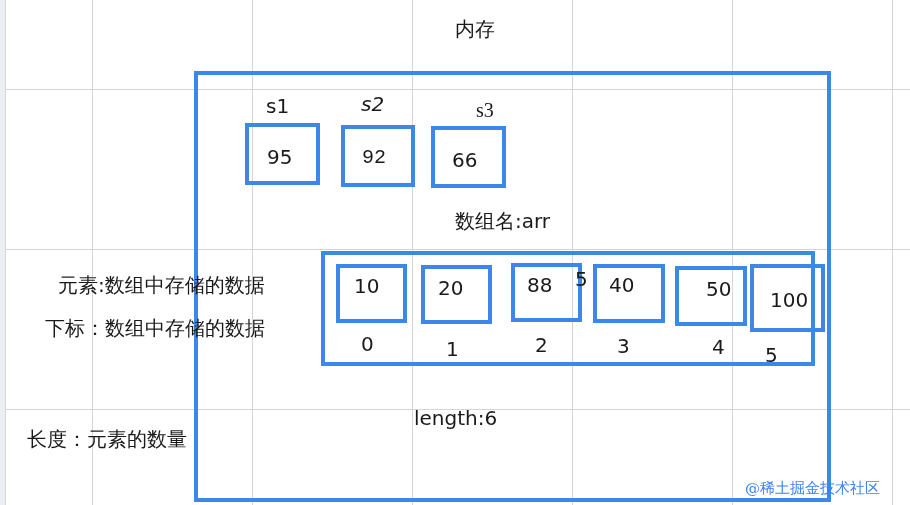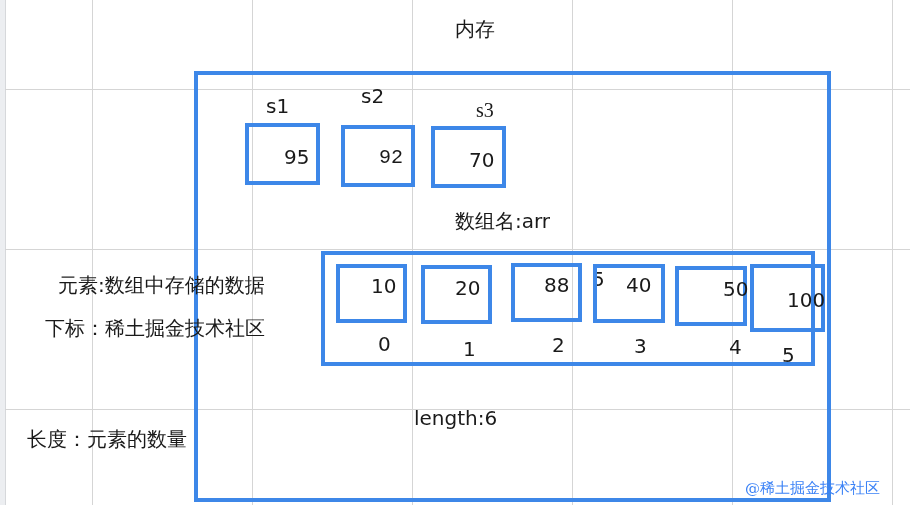--- a/index.html
+++ b/index.html
@@ -7,21 +7,21 @@
       width: 910px; height: 505px; position: relative; overflow: hidden;
       background: #ffffff;
       font-family: "DejaVu Sans", "Liberation Sans", sans-serif;
       color: #1a1a1a;
     }
     .leftbar { position: absolute; left: 0; top: 0; width: 5px; height: 505px; background: #eceef1; border-right: 1px solid #d6d8db; }
     .vline { position: absolute; top: 0; width: 1px; height: 505px; background: #d5d5d5; }
     .hline { position: absolute; left: 5px; height: 1px; width: 905px; background: #d5d5d5; }
     .box { position: absolute; border: 4px solid #3d87e8; box-sizing: border-box; }
     .txt { position: absolute; white-space: nowrap; font-size: 20px; line-height: 24px; }
-    .num { font-size: 20px; margin-left: 17px; }
+    .num { font-size: 20px; }
     .lbl { font-size: 20px; }
     .watermark { position: absolute; white-space: nowrap; font-size: 15px; color: #3b82f6; font-family: "DejaVu Serif", serif; }
   </style>
 </head>
 <body>
 
 <div class="leftbar"></div>
 
 <div class="vline" style="left:92px"></div>
 <div class="vline" style="left:252px"></div>
@@ -34,27 +34,27 @@
 <div class="hline" style="top:409px"></div>
 
 <div class="txt" style="left:455px;top:17px;">内存</div>
 
 <div class="box" style="left:194px;top:71px;width:637px;height:431px;"></div>
 
 <div class="txt" style="left:266px;top:94px;">s1</div>
 <div class="box" style="left:245px;top:123px;width:75px;height:62px;"></div>
 <div class="txt num" style="left:267px;top:145px;">95</div>
 
-<div class="txt" style="left:361px;top:84px;">s2</div>
+<div class="txt" style="left:361px;top:92px;font-style:italic;">s2</div>
 <div class="box" style="left:341px;top:125px;width:74px;height:62px;"></div>
 <div class="txt num" style="left:362px;top:146px;font-family:Liberation Mono, monospace;">92</div>
 
 <div class="txt" style="left:476px;top:98px;font-family:Liberation Serif, serif;">s3</div>
 <div class="box" style="left:431px;top:126px;width:75px;height:62px;"></div>
-<div class="txt num" style="left:452px;top:148px;">70</div>
+<div class="txt num" style="left:452px;top:148px;">66</div>
 
 <div class="txt lbl" style="left:455px;top:209px;">数组名:arr</div>
 
 <div class="box" style="left:321px;top:251px;width:494px;height:115px;"></div>
 
 <div class="box" style="left:336px;top:264px;width:71px;height:59px;"></div>
 <div class="txt num" style="left:354px;top:274px;text-align:right;">10</div>
 <div class="txt num" style="left:361px;top:332px;">0</div>
 
 <div class="box" style="left:421px;top:265px;width:71px;height:59px;"></div>
@@ -73,18 +73,18 @@
 
 <div class="box" style="left:675px;top:266px;width:72px;height:60px;"></div>
 <div class="txt num" style="left:706px;top:277px;">50</div>
 <div class="txt num" style="left:712px;top:335px;">4</div>
 
 <div class="box" style="left:750px;top:264px;width:75px;height:68px;"></div>
 <div class="txt num" style="left:770px;top:288px;">100</div>
 <div class="txt num" style="left:765px;top:343px;">5</div>
 
 <div class="txt lbl" style="left:58px;top:273px;text-align:center;">元素:数组中存储的数据</div>
-<div class="txt lbl" style="left:45px;top:316px;">下标：稀土掘金技术社区</div>
+<div class="txt lbl" style="left:45px;top:316px;">下标：数组中存储的数据</div>
 <div class="txt lbl" style="left:27px;top:427px;">长度：元素的数量</div>
 
 <div class="txt lbl" style="left:414px;top:406px;">length:6</div>
 
 <div class="watermark" style="left:745px;top:479px;">@稀土掘金技术社区</div>
 
 </body></html>

